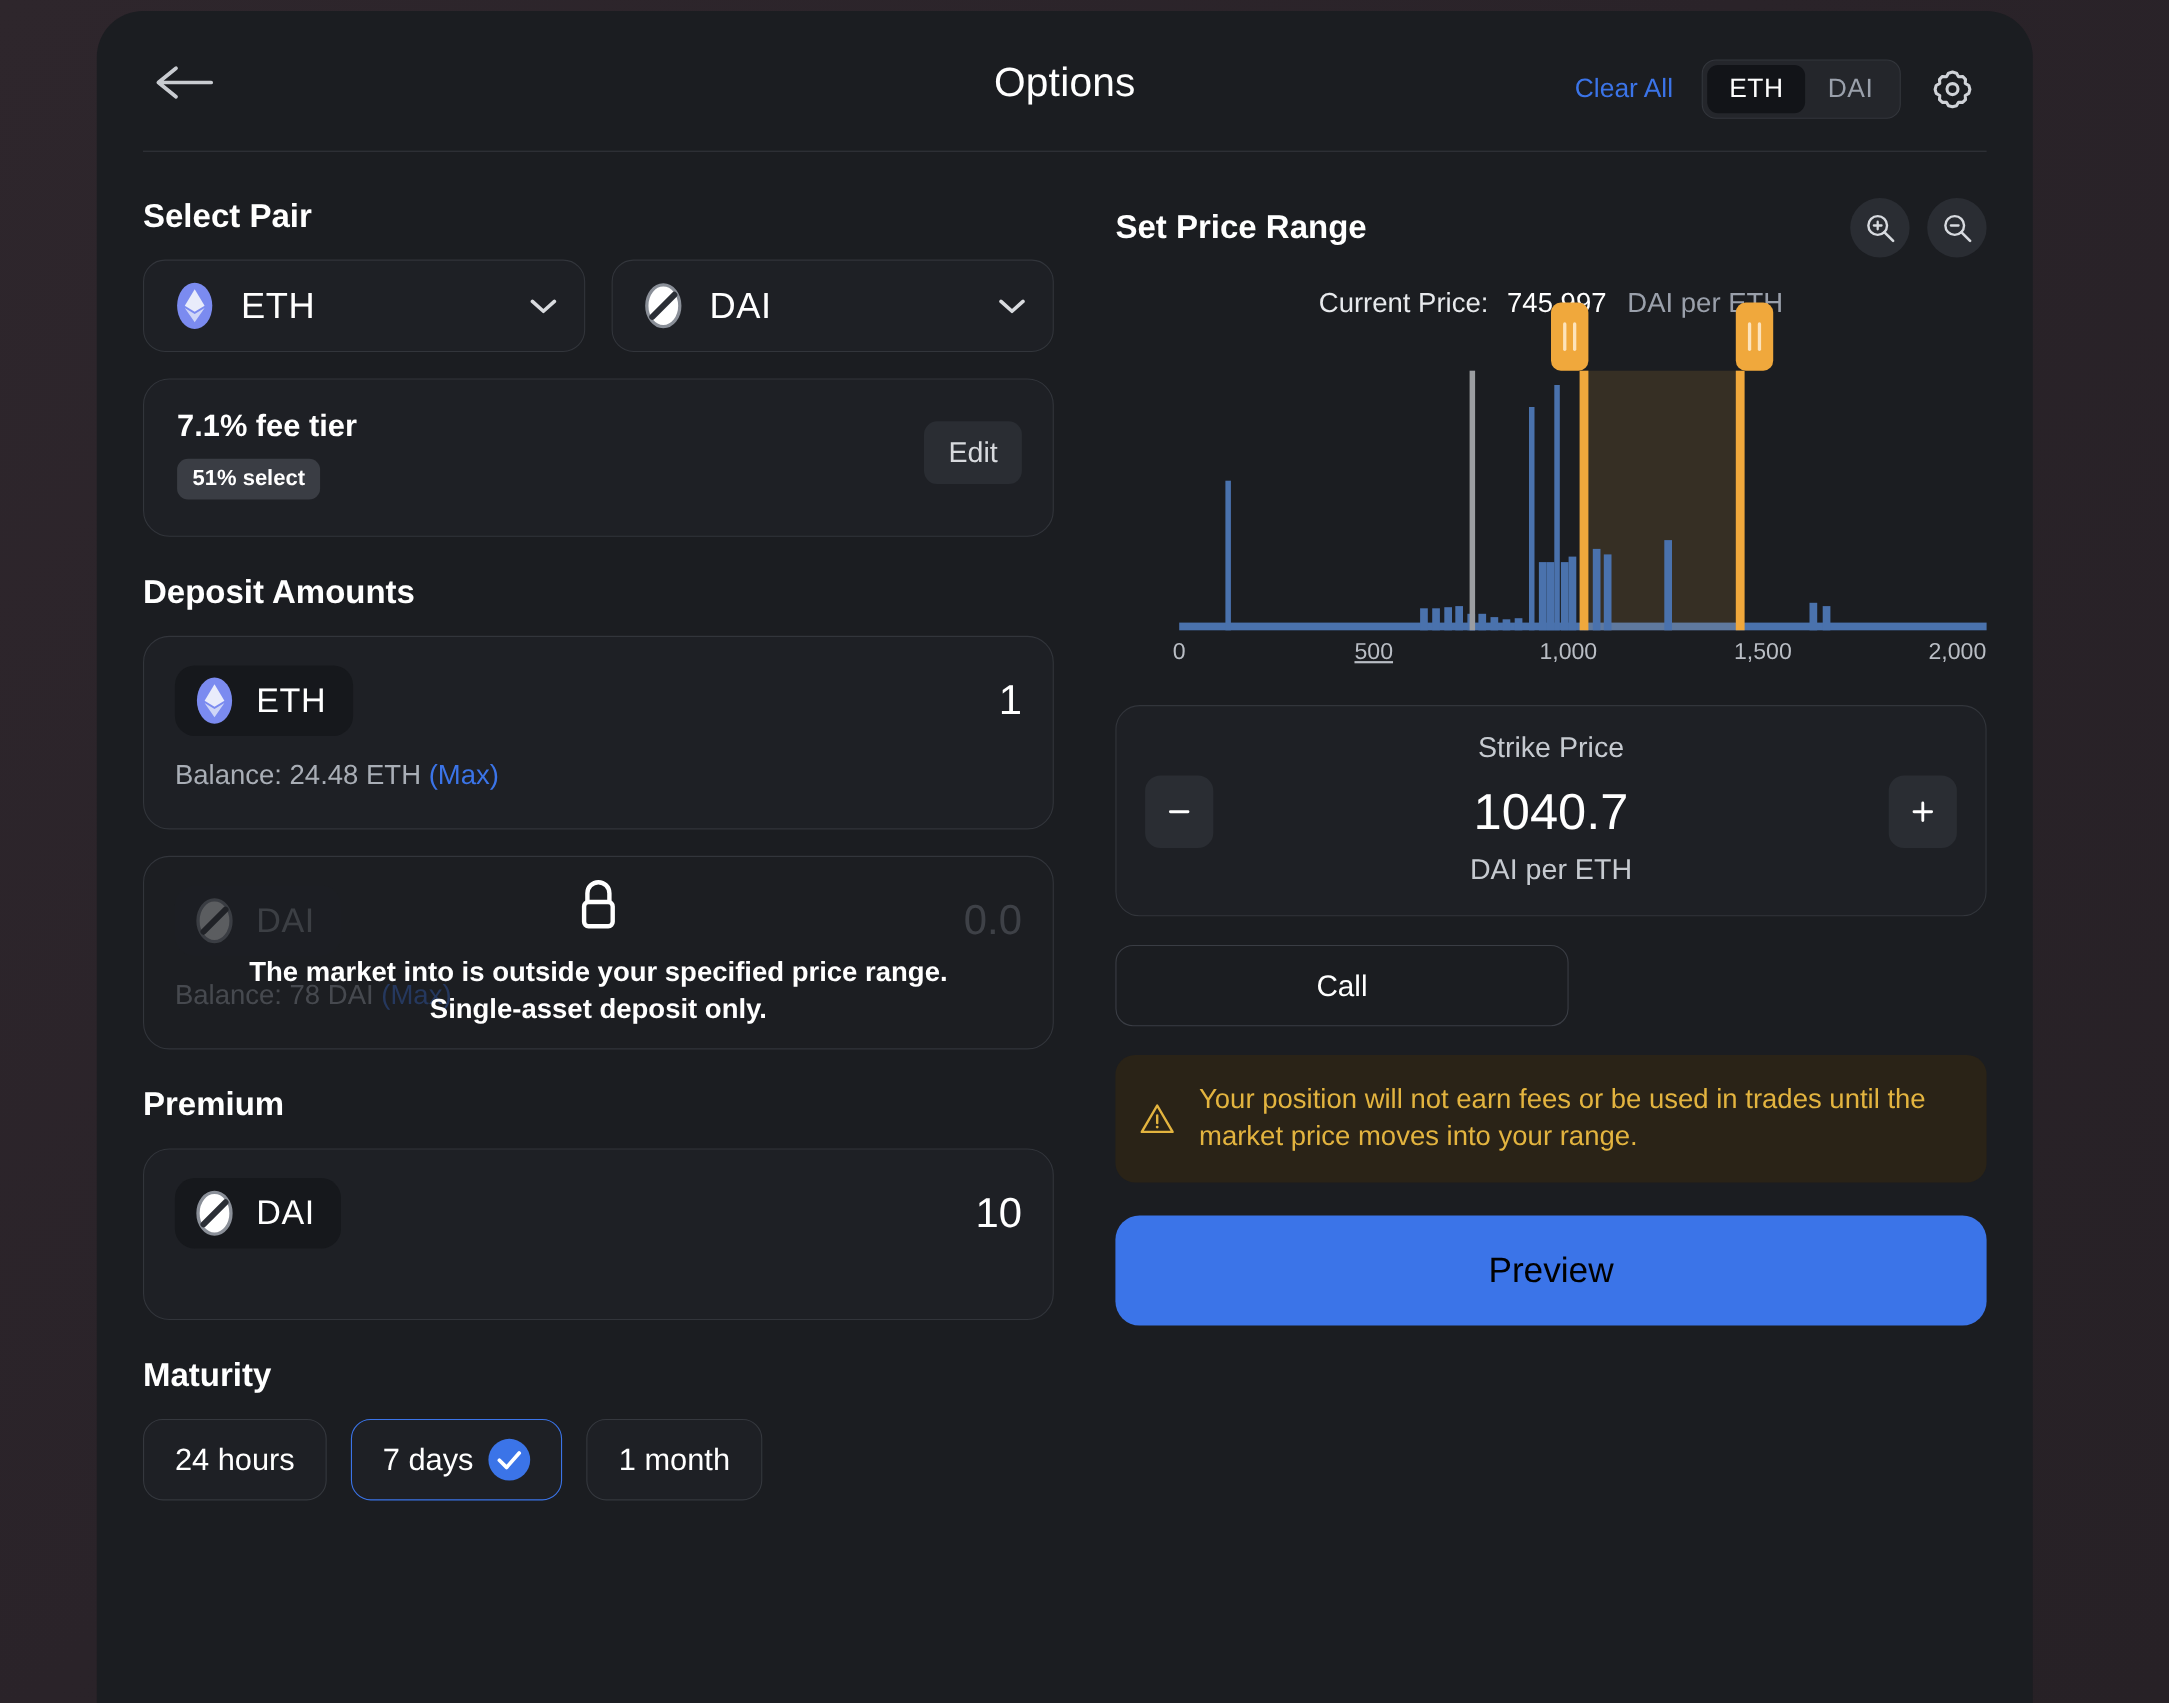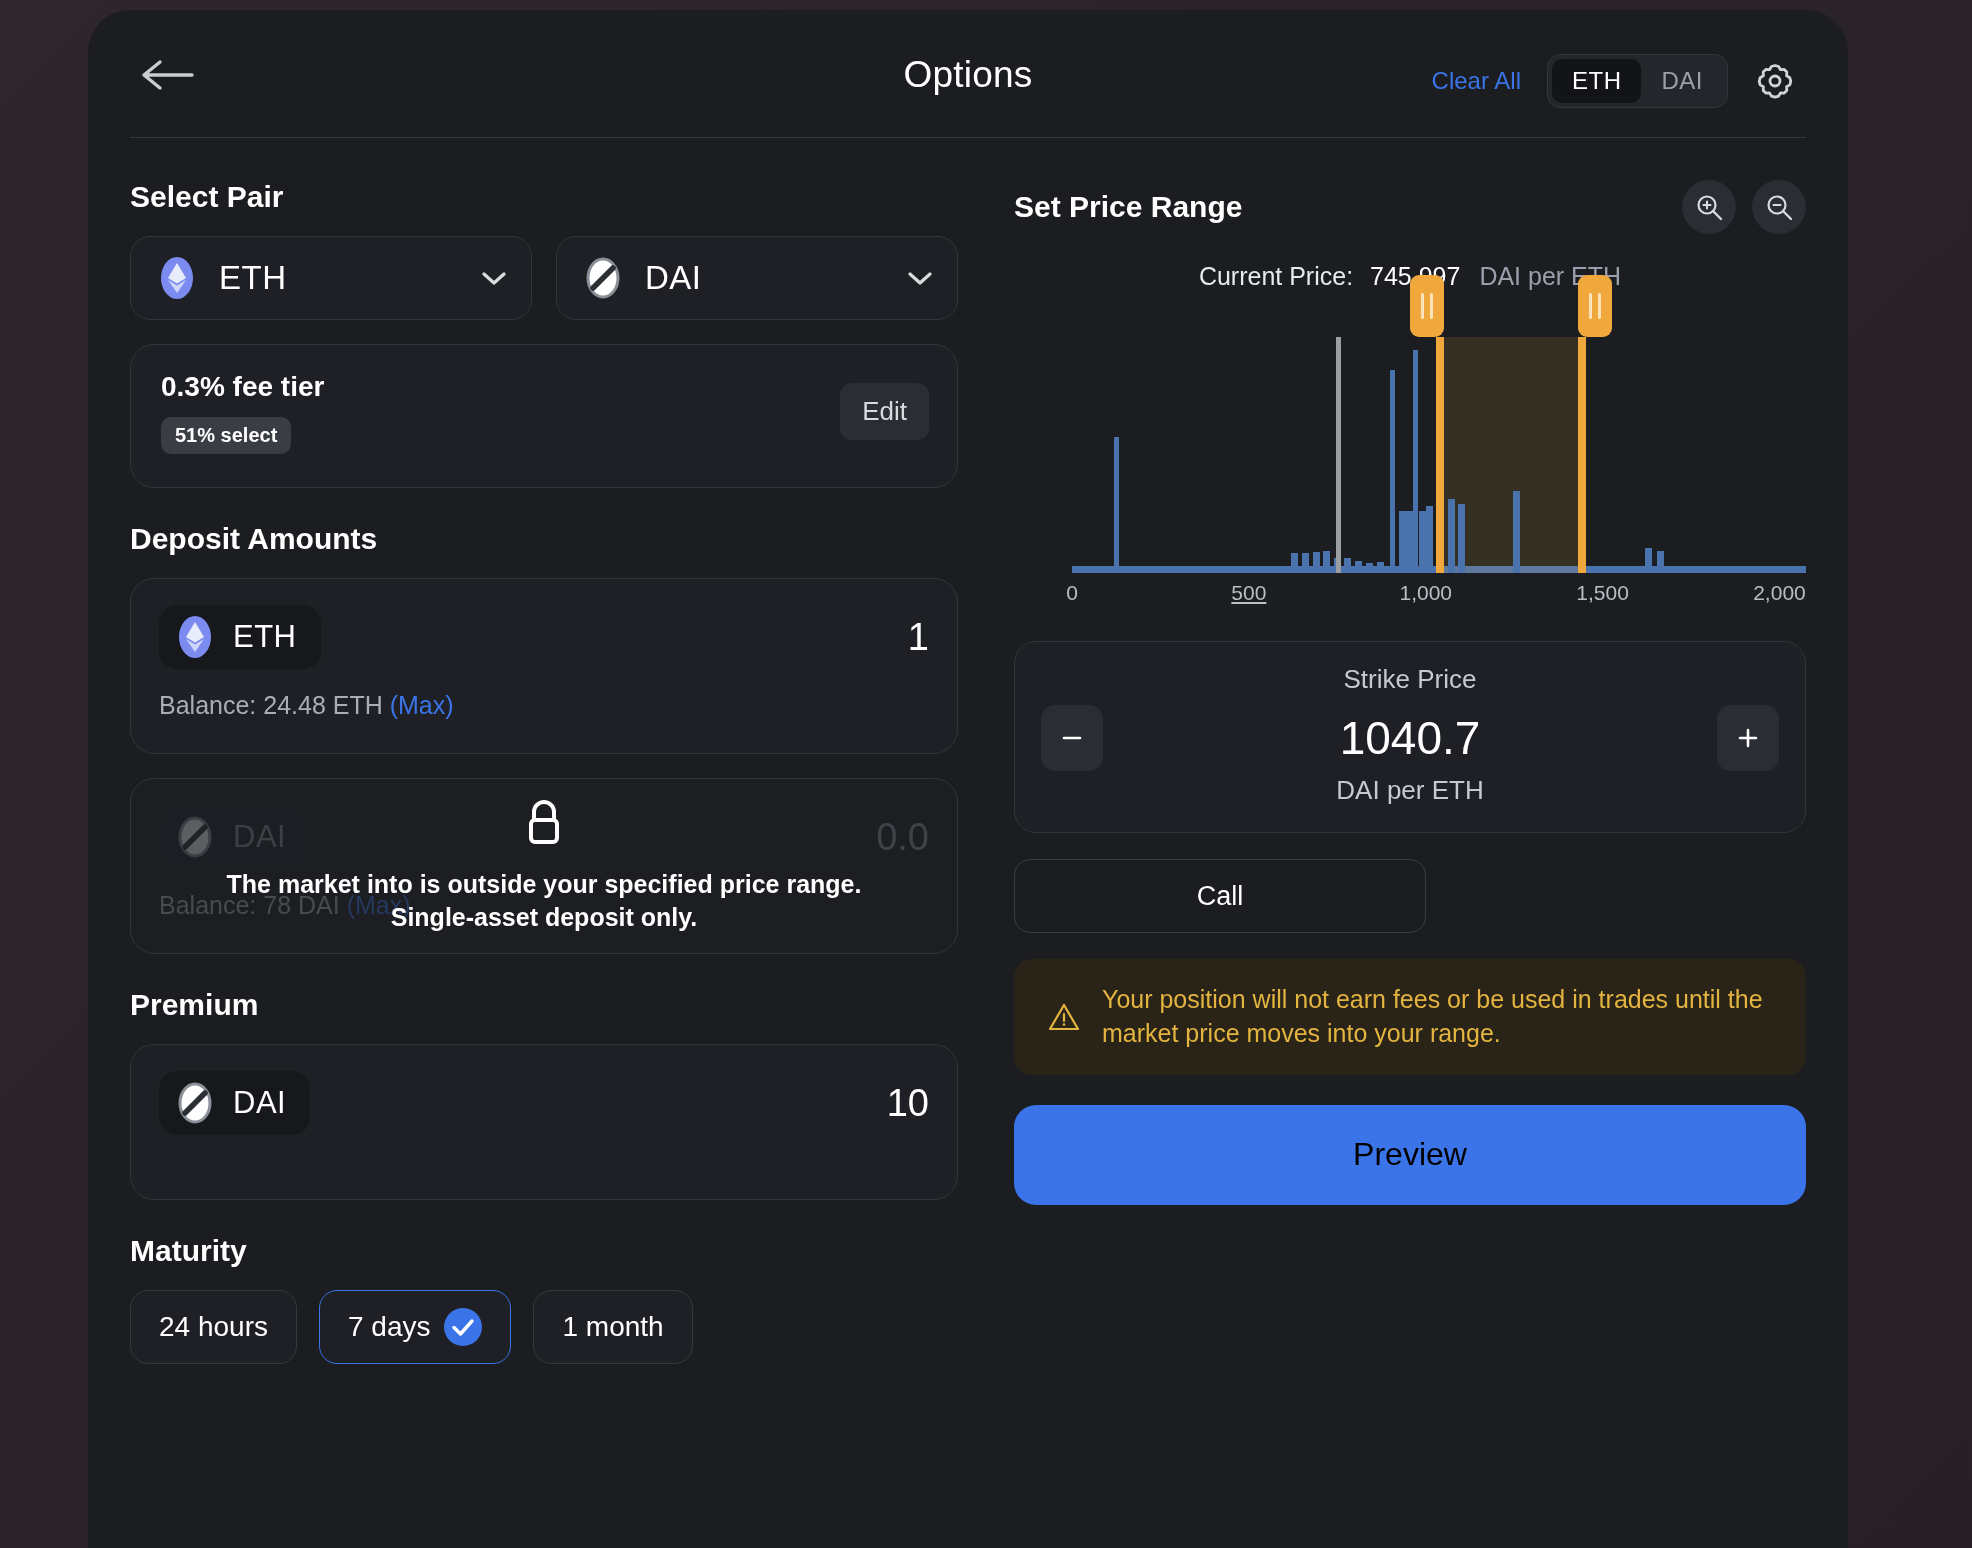--- a/index.html
+++ b/index.html
@@ -247,21 +247,21 @@
     margin-top: 26px;
     width: 412px; height: 74px;
     background: transparent; border: 1px solid #3a3d44; border-radius: 16px;
     color: #ffffff; font-size: 27px; cursor: pointer;
     font-family: inherit;
   }
 
   .warn-box {
     margin-top: 26px;
     background: #2a2317; border-radius: 18px;
-    padding: 24px 34px;
+    padding: 24px 22px;
     display: flex; align-items: center; gap: 22px;
   }
   .warn-icon { width: 32px; height: 30px; flex: none; }
   .warn-text { font-size: 25px; color: #e3b43f; line-height: 1.35; }
 
   .preview-btn {
     margin-top: 30px;
     width: 100%; height: 100px;
     background: #3b74e8; border: none; border-radius: 22px;
     color: #000000; font-size: 32px; cursor: pointer;
@@ -329,21 +329,21 @@
           <span class="chev">
             <svg viewBox="0 0 26 16" width="26" height="16">
               <path d="M3 4 L13 13 L23 4" fill="none" stroke="#e4e6ea" stroke-width="3.2" stroke-linecap="round" stroke-linejoin="round"></path>
             </svg>
           </span>
         </div>
       </div>
 
       <div class="fee-card">
         <div class="fee-left">
-          <div class="fee-title">0.3% fee tier</div>
+          <div class="fee-title">7.1% fee tier</div>
           <div class="fee-badge">51% select</div>
         </div>
         <button class="edit-btn">Edit</button>
       </div>
 
       <div class="section-title" style="margin-top:34px">Deposit Amounts</div>
 
       <div class="deposit-card">
         <div class="dep-row">
           <span class="tok-chip">

